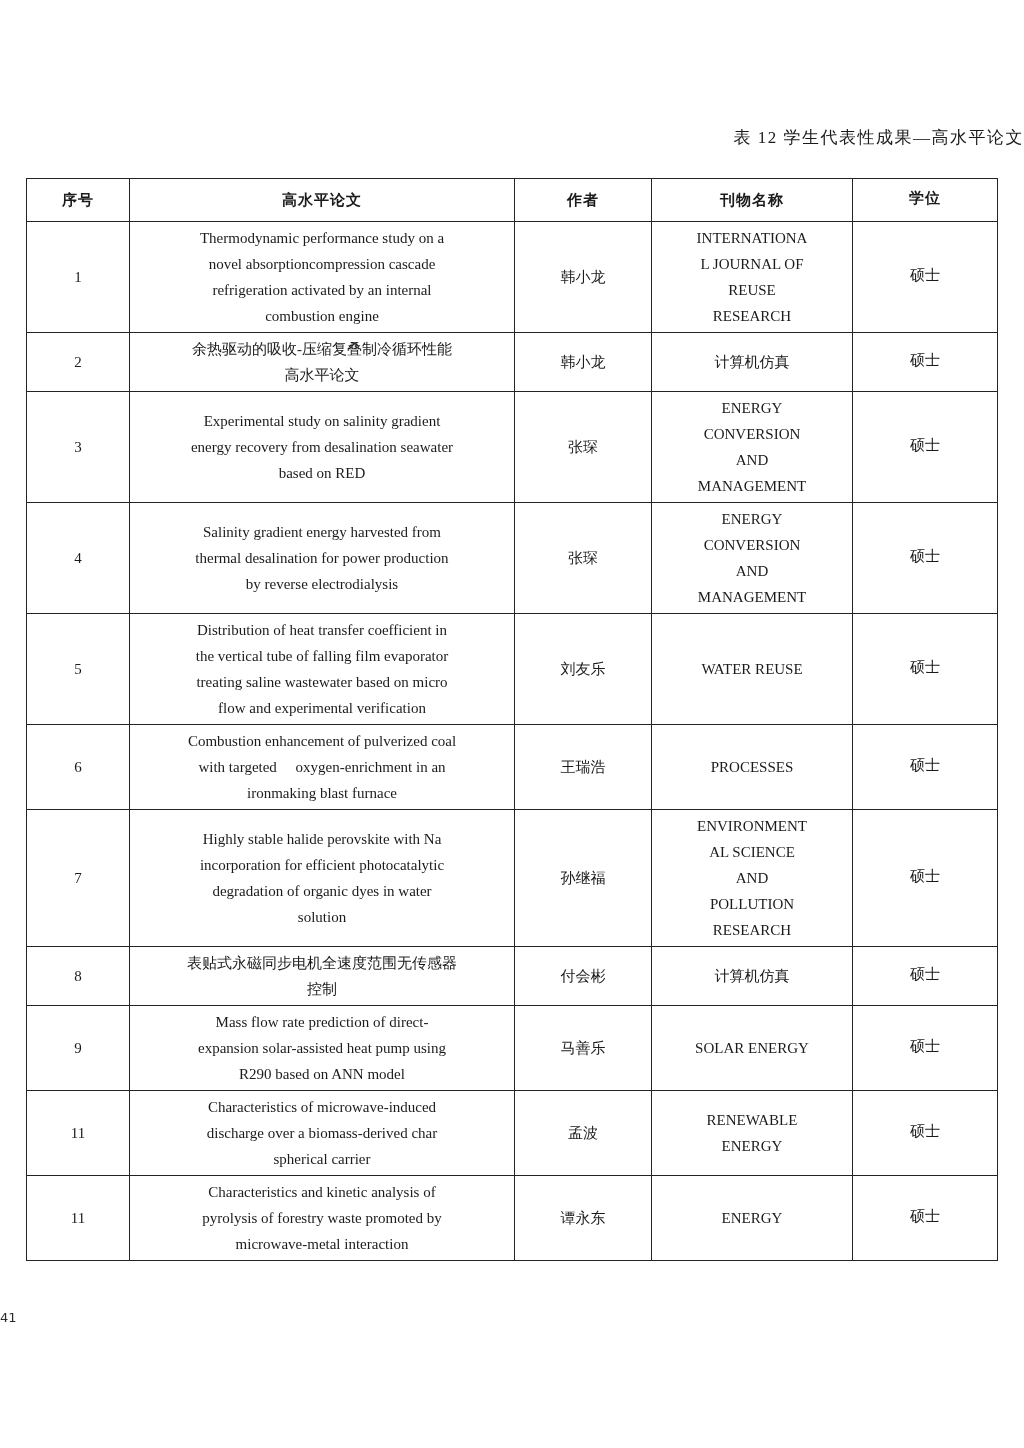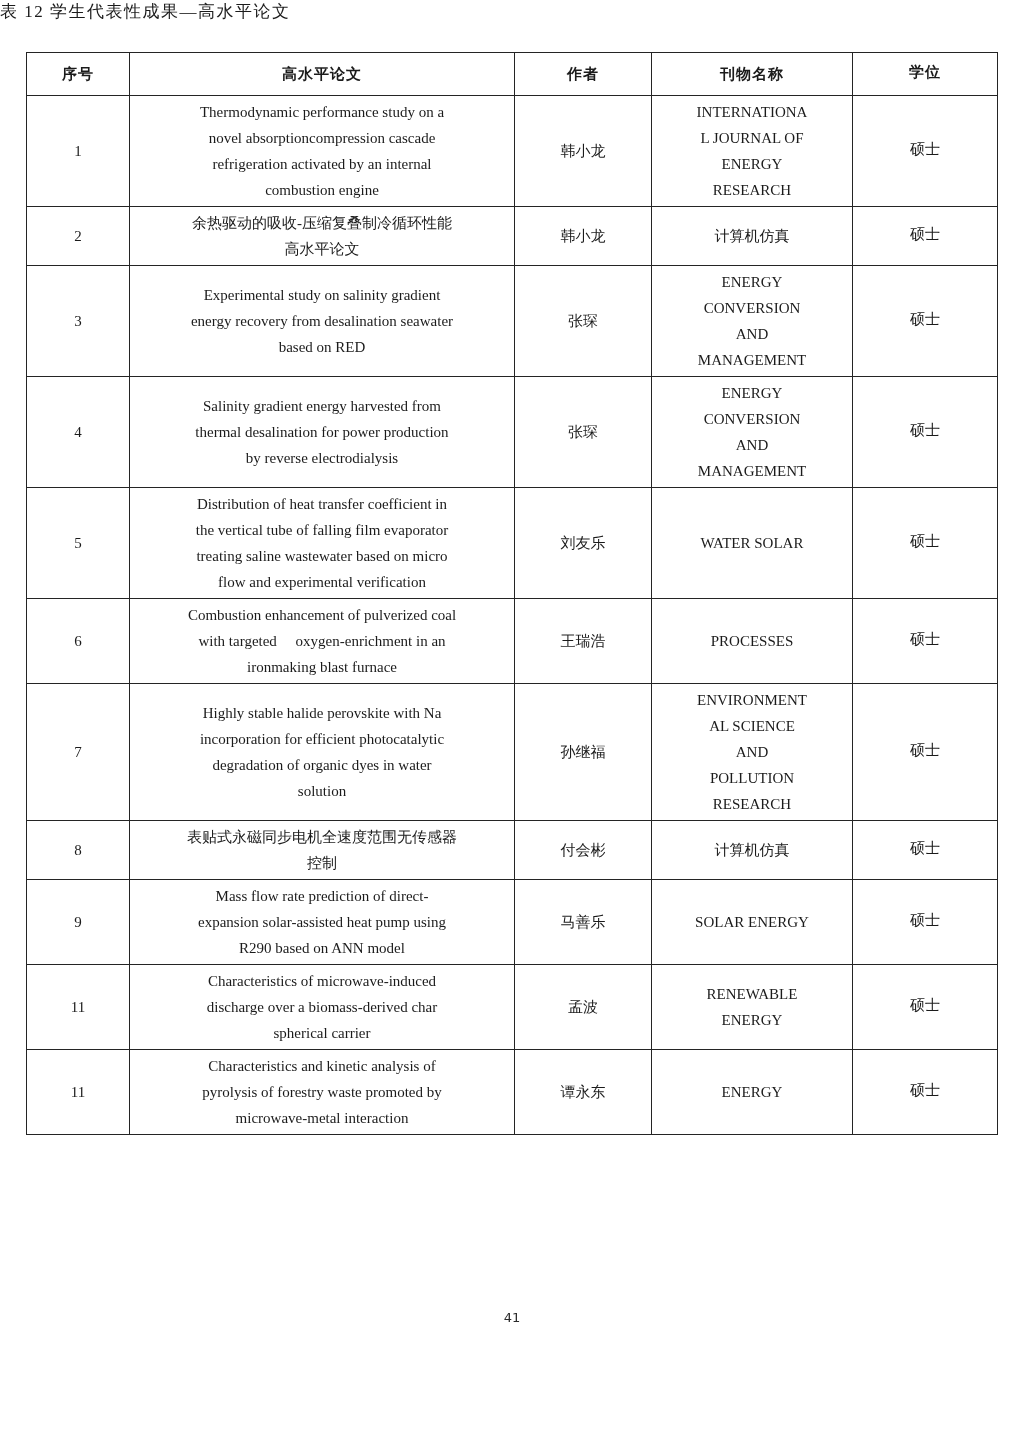--- a/index.html
+++ b/index.html
@@ -6,21 +6,22 @@
   body {
     width: 1024px;
     height: 1448px;
     background: #ffffff;
     color: #1b1b1b;
     font-family: "Liberation Serif", "DejaVu Serif", serif;
     position: relative;
     overflow: hidden;
   }
   .doc-title {
-    text-align: left;
+    padding-top: 126px;
+    text-align: right;
     font-size: 17px;
     letter-spacing: 1.5px;
     color: #1b1b1b;
   }
   table.papers {
     border-collapse: collapse;
     table-layout: fixed;
     width: 778px;
     margin: 29px auto 0 auto;
   }
@@ -45,21 +46,21 @@
   .col-journal { width: 160px; }
   .col-degree  { width: 104px; font-family: Liberation Mono, monospace; }
   .cell-title, .cell-journal {
     white-space: pre-line;
   }
   .page-number {
     position: absolute;
     top: 1310px;
     left: 0;
     right: 0;
-    text-align: center;
+    text-align: left;
     font-size: 13px;
     font-family: "DejaVu Sans", "Liberation Sans", sans-serif;
     color: #2a2a2a;
   }
 </style>
 </head>
 <body>
 
 <div class="sheet">
 
@@ -78,21 +79,21 @@
     <tbody>
   <tr>
     <td class="col-no">1</td>
     <td class="col-title cell-title">Thermodynamic performance study on a
 novel absorptioncompression cascade
 refrigeration activated by an internal
 combustion engine</td>
     <td class="col-author">韩小龙</td>
     <td class="col-journal cell-journal">INTERNATIONA
 L JOURNAL OF
-ENERGY
+REUSE
 RESEARCH</td>
     <td class="col-degree">硕士</td>
   </tr>
 
   <tr>
     <td class="col-no">2</td>
     <td class="col-title cell-title">余热驱动的吸收-压缩复叠制冷循环性能
 高水平论文</td>
     <td class="col-author">韩小龙</td>
     <td class="col-journal cell-journal">计算机仿真</td>
@@ -125,21 +126,21 @@
     <td class="col-degree">硕士</td>
   </tr>
 
   <tr>
     <td class="col-no">5</td>
     <td class="col-title cell-title">Distribution of heat transfer coefficient in
 the vertical tube of falling film evaporator
 treating saline wastewater based on micro
 flow and experimental verification</td>
     <td class="col-author">刘友乐</td>
-    <td class="col-journal cell-journal">WATER SOLAR</td>
+    <td class="col-journal cell-journal">WATER REUSE</td>
     <td class="col-degree">硕士</td>
   </tr>
 
   <tr>
     <td class="col-no">6</td>
     <td class="col-title cell-title">Combustion enhancement of pulverized coal
 with targeted   oxygen-enrichment in an
 ironmaking blast furnace</td>
     <td class="col-author">王瑞浩</td>
     <td class="col-journal cell-journal">PROCESSES</td>

